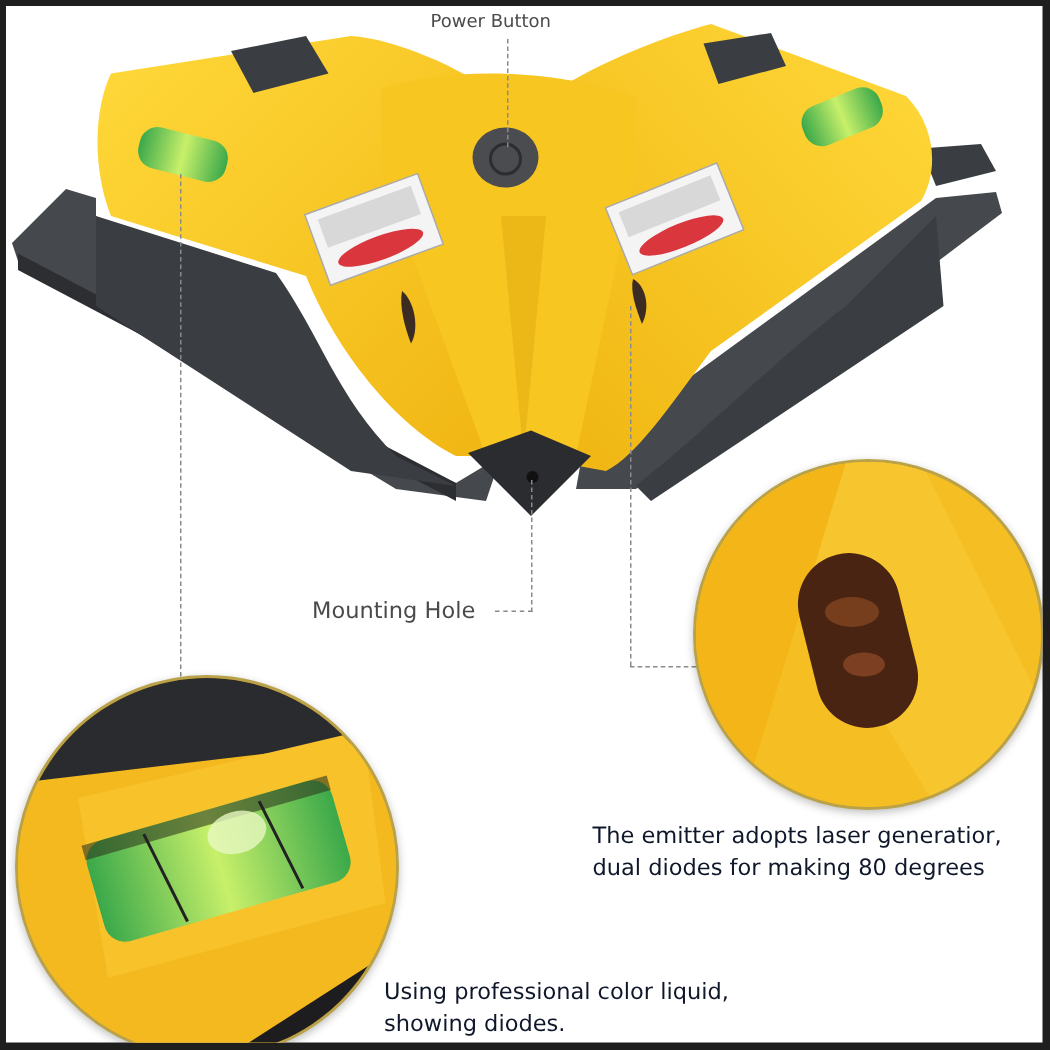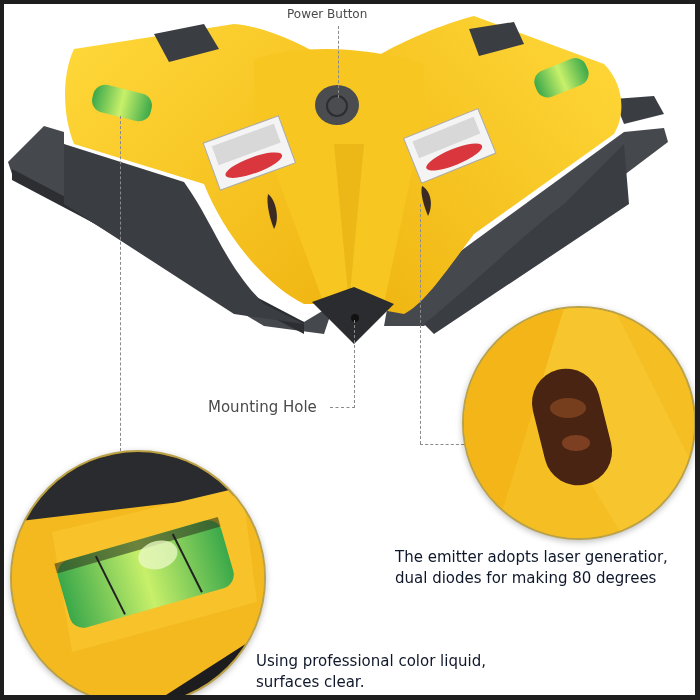--- a/index.html
+++ b/index.html
@@ -120,15 +120,15 @@
     </svg>
   </div>
 
   <div class="desc" style="left:391px; top:543px;">
     <div>The emitter adopts laser generatior,</div>
     <div>dual diodes for making 80 degrees</div>
   </div>
 
   <div class="desc" style="left:252px; top:647px;">
     <div>Using professional color liquid,</div>
-    <div>surfaces clear.</div>
+    <div>showing diodes.</div>
   </div>
 </div>
 
 </body></html>

